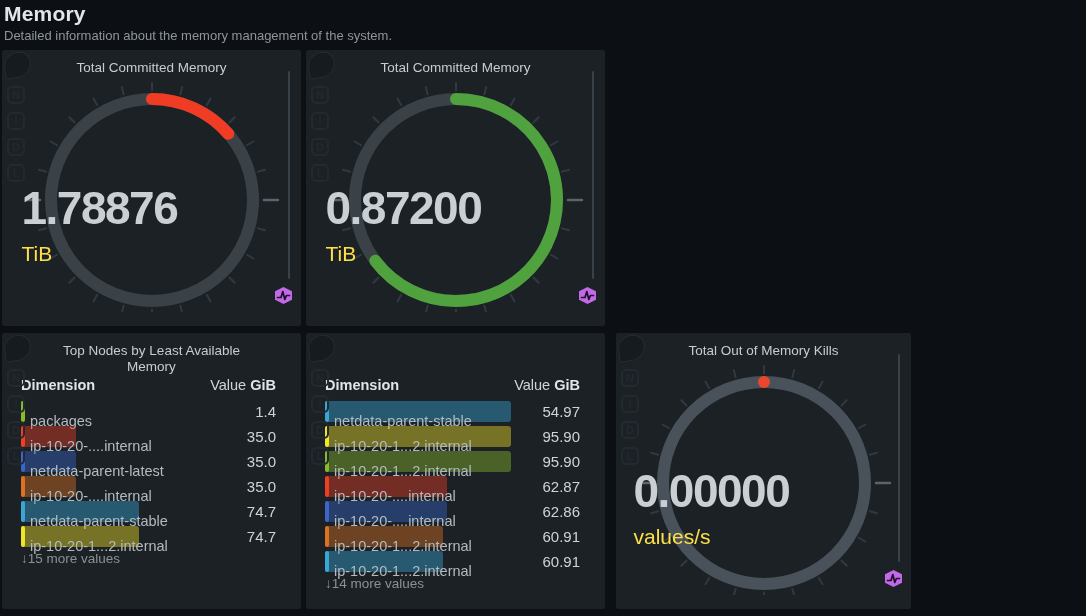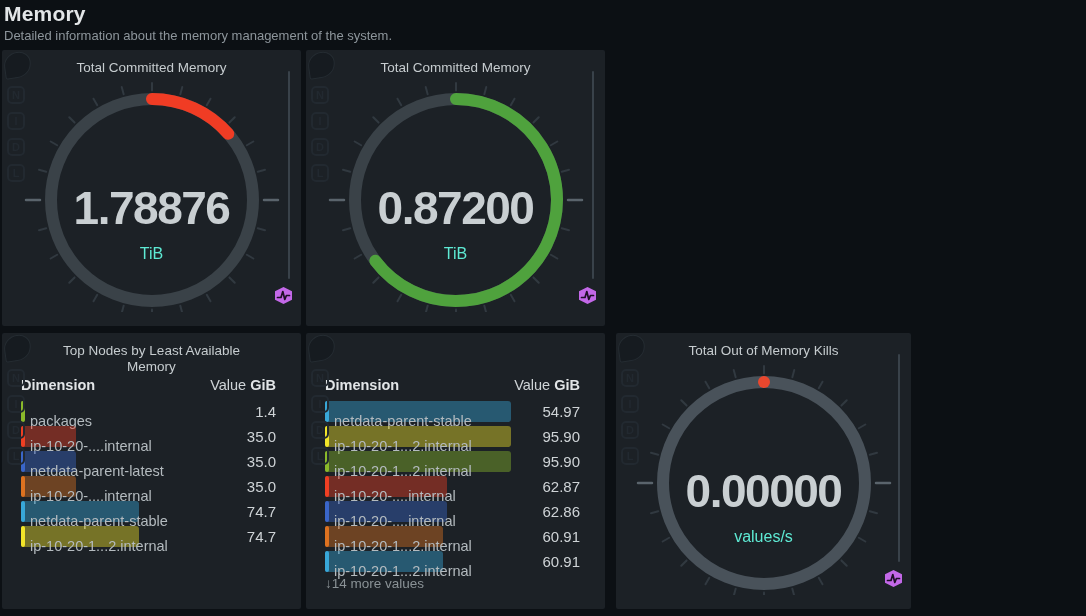--- a/index.html
+++ b/index.html
@@ -21,23 +21,23 @@
   
   .hover-stack{position:absolute;left:2px;top:2px;width:30px;z-index:5;}
   .nd-logo{width:25px;height:24px;background:#161b20;border:1px solid #252c32;
            border-radius:55% 45% 58% 8%;transform:rotate(-8deg);}
   .letter-badge{width:18px;height:18px;margin:8px 0 0 3px;border:2px solid #222930;border-radius:5px;
                 color:#222930;font-size:11px;font-weight:700;display:flex;align-items:center;
                 justify-content:center;box-sizing:border-box;}
 
   
   .gauge-wrap{position:absolute;left:50%;top:26px;transform:translateX(-50%);width:260px;height:236px;}
-  .gauge-text{position:absolute;left:0;top:108px;width:260px;text-align:center;pointer-events:none;}
+  .gauge-text{position:absolute;left:0;top:108px;width:260px;pointer-events:none;}
   .gauge-value{font-size:46px;line-height:48px;font-weight:700;color:#c9cfd2;letter-spacing:-1.5px;}
-  .gauge-unit{margin-top:9px;font-size:16px;line-height:26px;color:#5eead4;}
+  .gauge-unit{margin-top:9px;font-size:21px;line-height:26px;color:#fde047;}
   .scroll-thumb{position:absolute;right:11px;top:21px;width:2px;height:208px;background:#39424a;border-radius:1px;}
   .anomaly-badge{position:absolute;right:9px;bottom:22px;width:17px;height:17px;
                  clip-path:polygon(50% 0%,100% 25%,100% 75%,50% 100%,0% 75%,0% 25%);
                  display:flex;align-items:center;justify-content:center;}
 
   
   .ttable{position:absolute;left:19px;right:25px;top:44px;}
   .thead{display:flex;justify-content:space-between;align-items:baseline;height:24px;
          font-size:14.5px;color:#cfd4d7;}
   .th-dim{font-weight:700;color:#e2e5e7;}
@@ -218,20 +218,21 @@
           <div class="valcell">74.7</div>
         </div>
         <div class="trow">
           <div class="dimcell">
             <span class="rowbar" style="width: 63.6%; background: rgba(242, 229, 41, 0.42);"></span>
             <span class="accent" style="background: rgb(242, 229, 41);"></span>
             <span class="dimlabel">ip-10-20-1...2.internal</span>
           </div>
           <div class="valcell">74.7</div>
         </div>
+        <div class="tfoot">↓15 more values</div>
       </div>
   </section>
 
   <section class="card" style="left:306px;top:333px;width:299px">
     <div class="hover-stack">
         <div class="nd-logo"></div>
         <div class="letter-badge">N</div>
         <div class="letter-badge">I</div>
         <div class="letter-badge">D</div>
         <div class="letter-badge">L</div>

